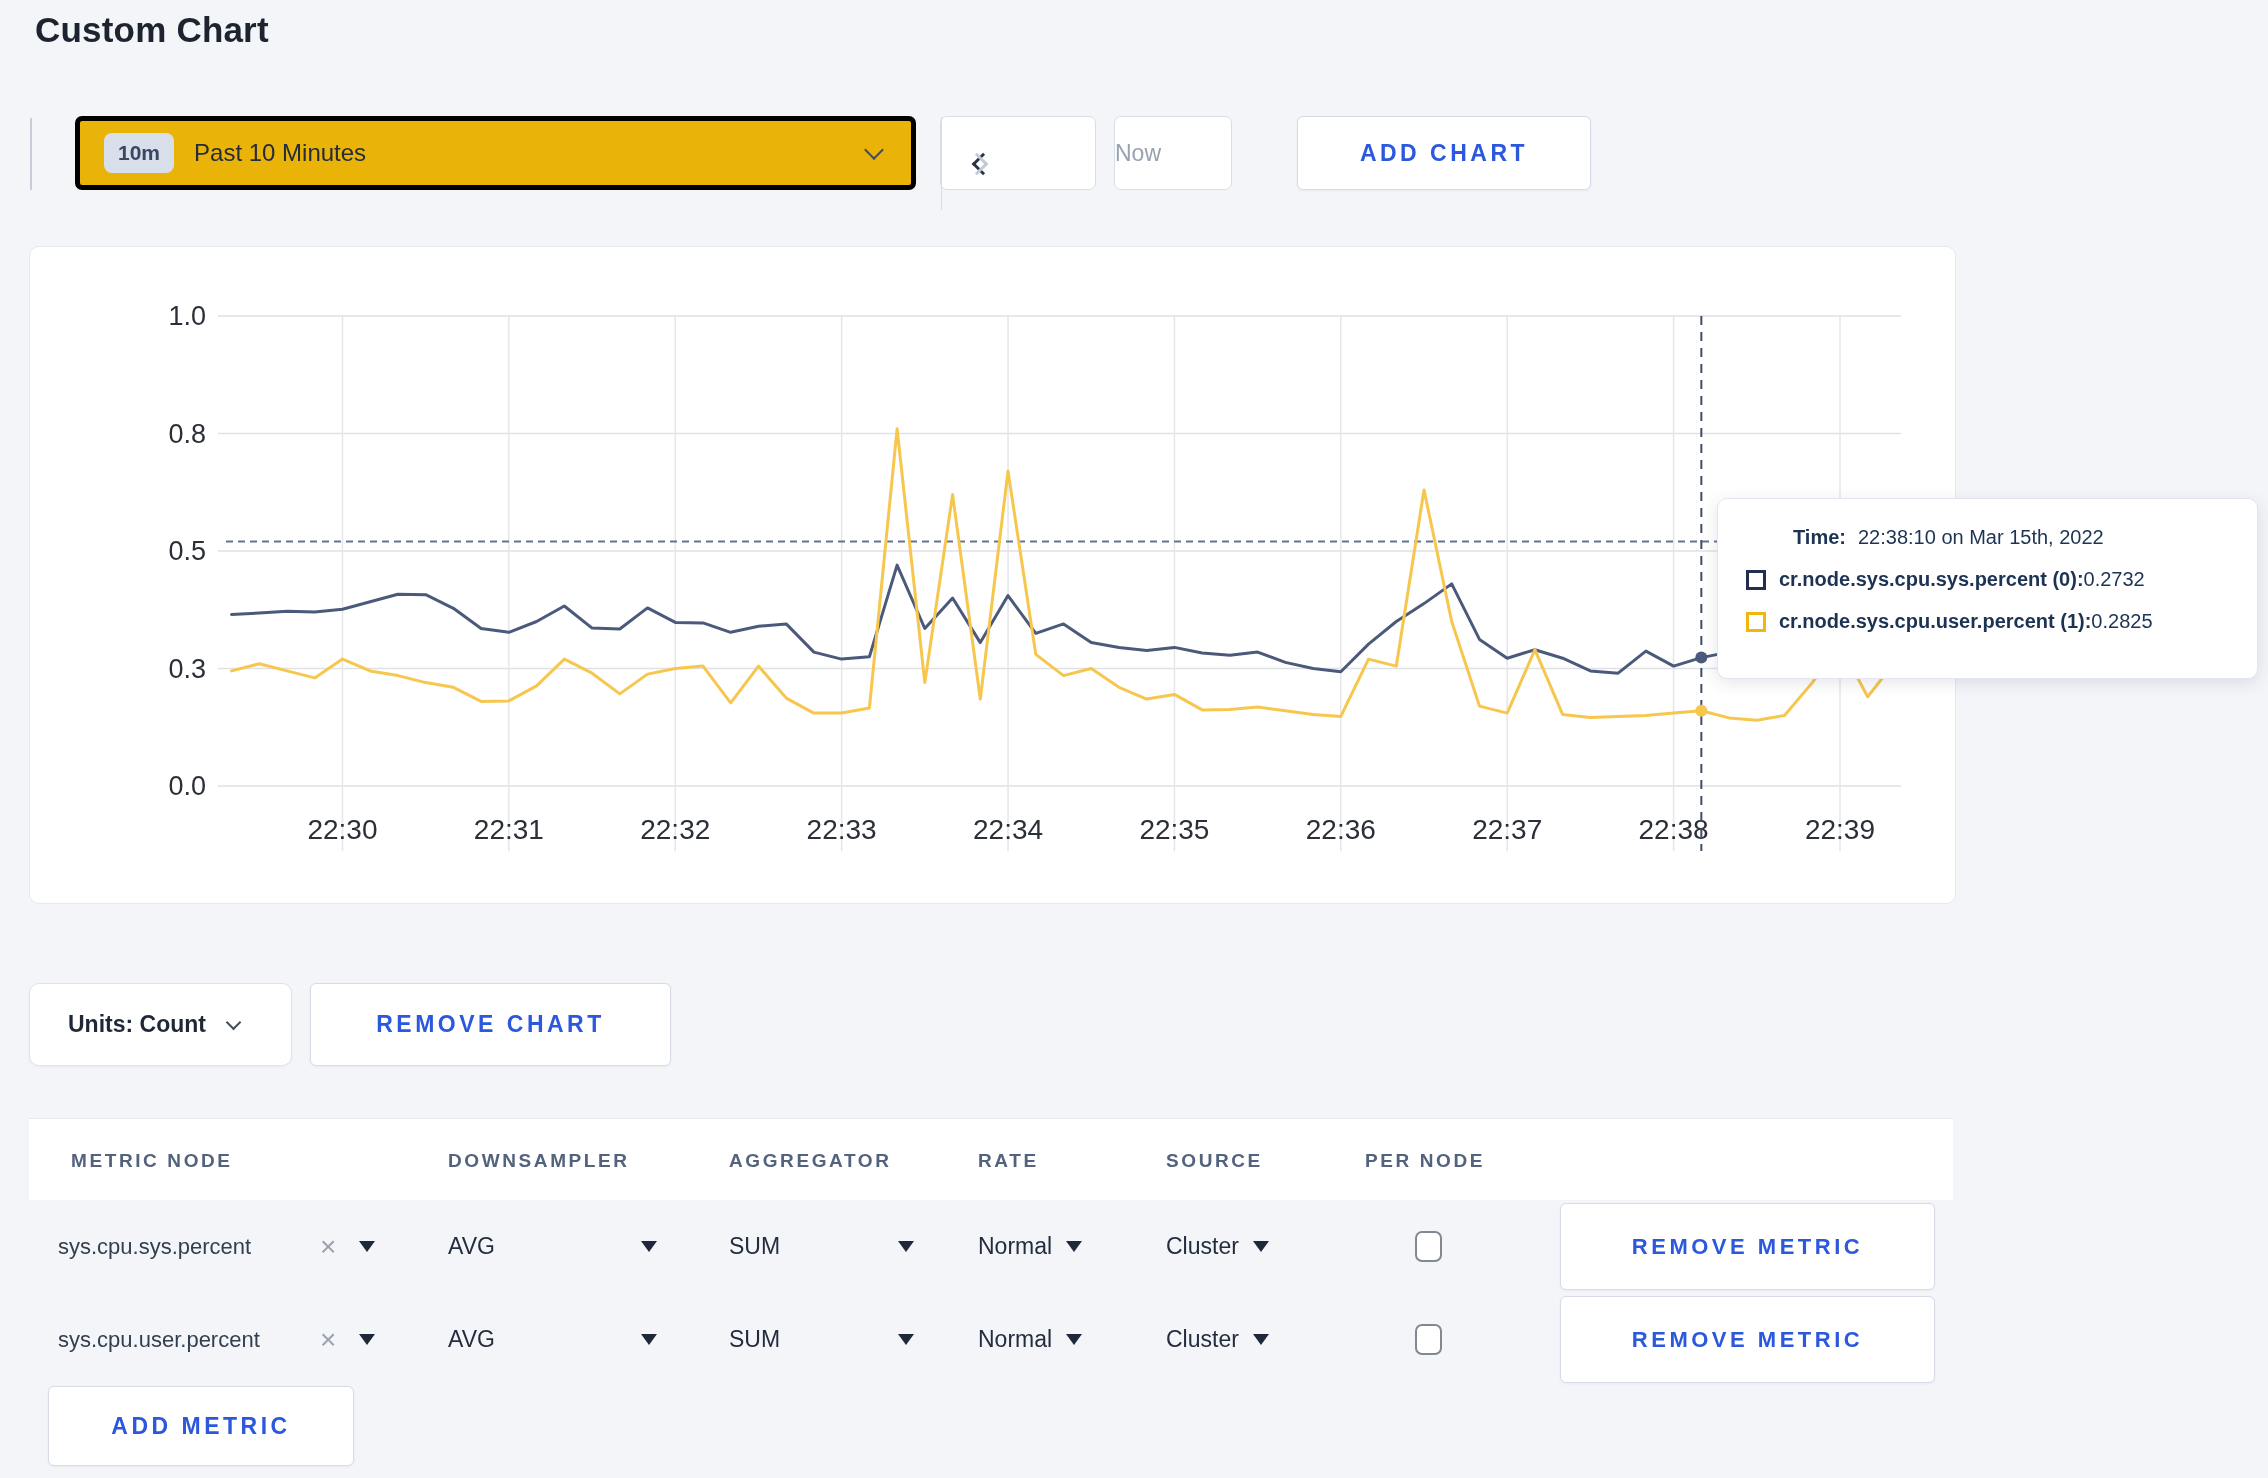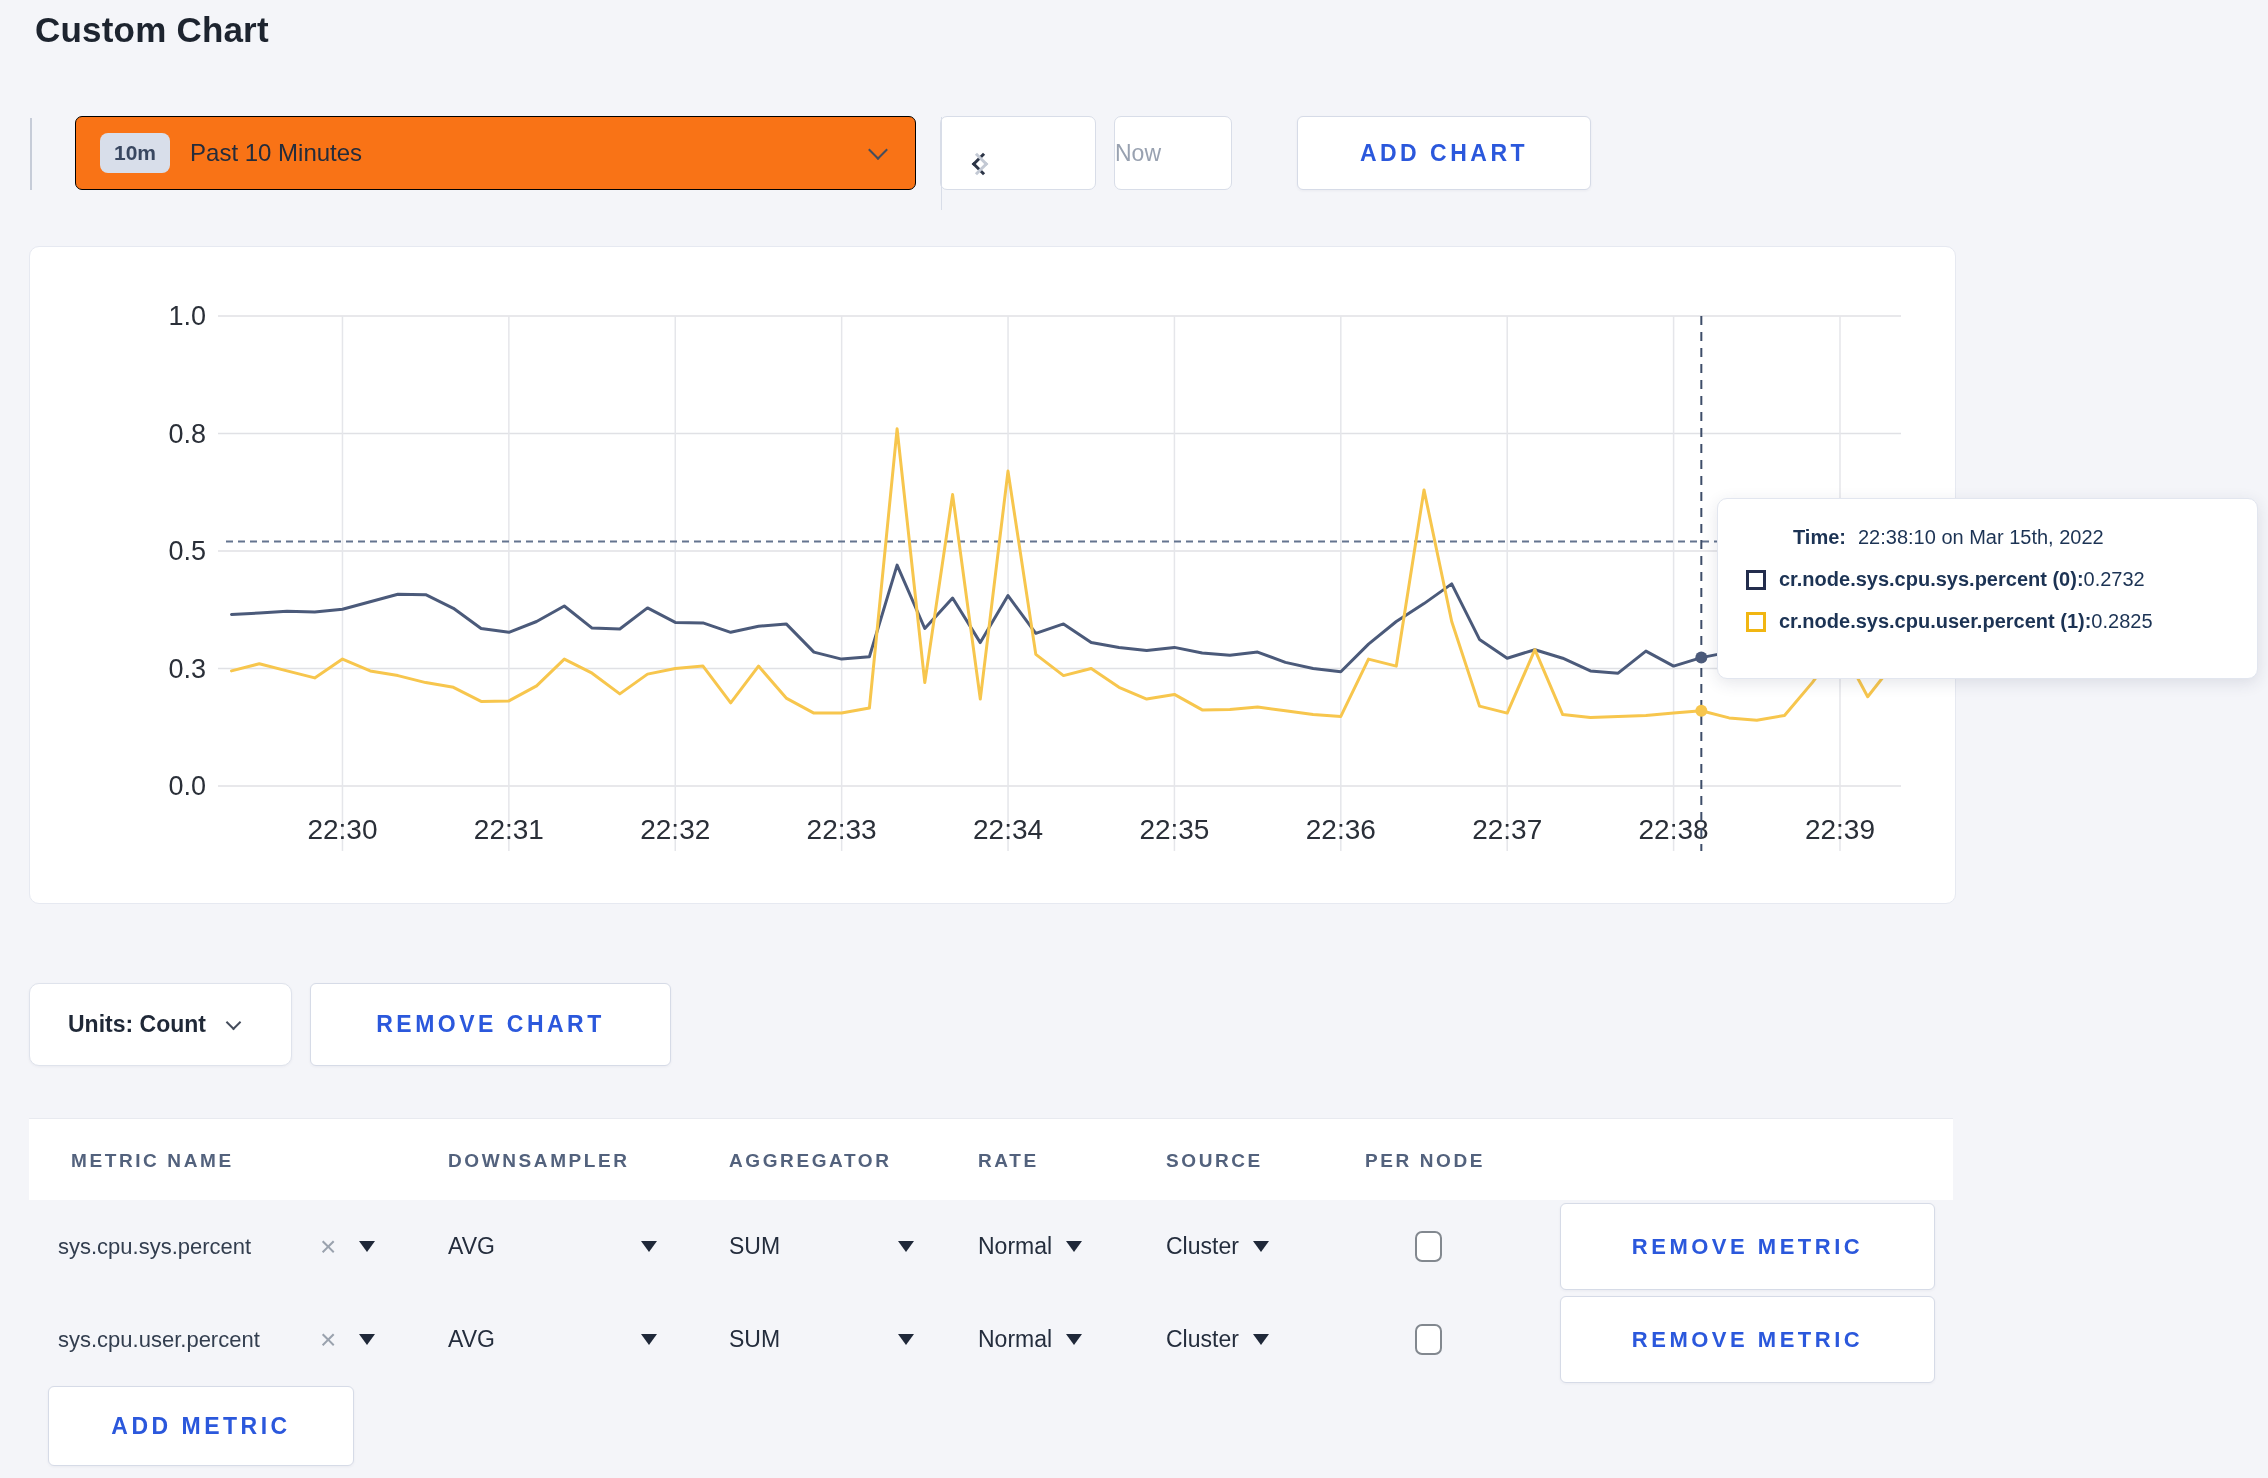--- a/index.html
+++ b/index.html
@@ -7,22 +7,22 @@
   body { font-family:"Liberation Sans", sans-serif; background:#f4f5f9; position:relative; overflow:hidden; }
   #screen { position:absolute; inset:0; width:2268px; height:1478px; background:#f4f5f9; }
 
   .abs { position:absolute; }
 
   
   .page-title { left:35px; top:10px; font-size:35px; font-weight:600; color:#1d242f; letter-spacing:.2px; }
 
   .tb-divider { left:30px; top:118px; width:2px; height:72px; background:#c6ccd8; }
 
-  .time-select { left:75px; top:116px; width:841px; height:74px; background:#f97316;
-    border:1px solid #000000; border-radius:7px; display:flex; align-items:center; cursor:pointer; }
+  .time-select { left:75px; top:116px; width:841px; height:74px; background:#eab308;
+    border:5px solid #000000; border-radius:7px; display:flex; align-items:center; cursor:pointer; }
   .time-badge { margin-left:24px; background:#d8deea; border-radius:8px; padding:8px 14px;
     font-size:21px; font-weight:700; color:#394760; }
   .time-label { margin-left:20px; font-size:24px; color:#242c3b; }
   .chev-dn { width:14px; height:14px; border-right:2.5px solid #454d5c; border-bottom:2.5px solid #454d5c;
     transform:rotate(45deg); margin-left:auto; margin-right:30px; margin-top:-6px; }
 
   .range-arrows { left:940px; top:116px; width:156px; height:74px; background:#fff;
     border:1px solid #d8dde8; border-radius:7px; display:flex; }
   .range-arrows .cell { width:50%; display:flex; align-items:center; justify-content:center; cursor:pointer; }
   .range-arrows .cell + .cell { border-left:1px solid #d8dde8; }
@@ -171,21 +171,21 @@
 
   <div class="abs units-select">
     <span class="units-text">Units: Count</span>
     <span class="chev-sm"></span>
   </div>
   <div class="abs btn-blue remove-chart-btn">
     <span>REMOVE CHART</span>
   </div>
 
   <div class="abs mt-header">
-    <span class="hcell" style="left:42px">METRIC NAME</span>
+    <span class="hcell" style="left:42px">METRIC NODE</span>
     <span class="hcell" style="left:419px">DOWNSAMPLER</span>
     <span class="hcell" style="left:700px">AGGREGATOR</span>
     <span class="hcell" style="left:949px">RATE</span>
     <span class="hcell" style="left:1137px">SOURCE</span>
     <span class="hcell" style="left:1336px">PER NODE</span>
   </div>
 
   <div class="abs mt-row" style="top:1200px">
     <div class="cell" style="left:29px">
       <span class="metric-text">sys.cpu.sys.percent</span>

